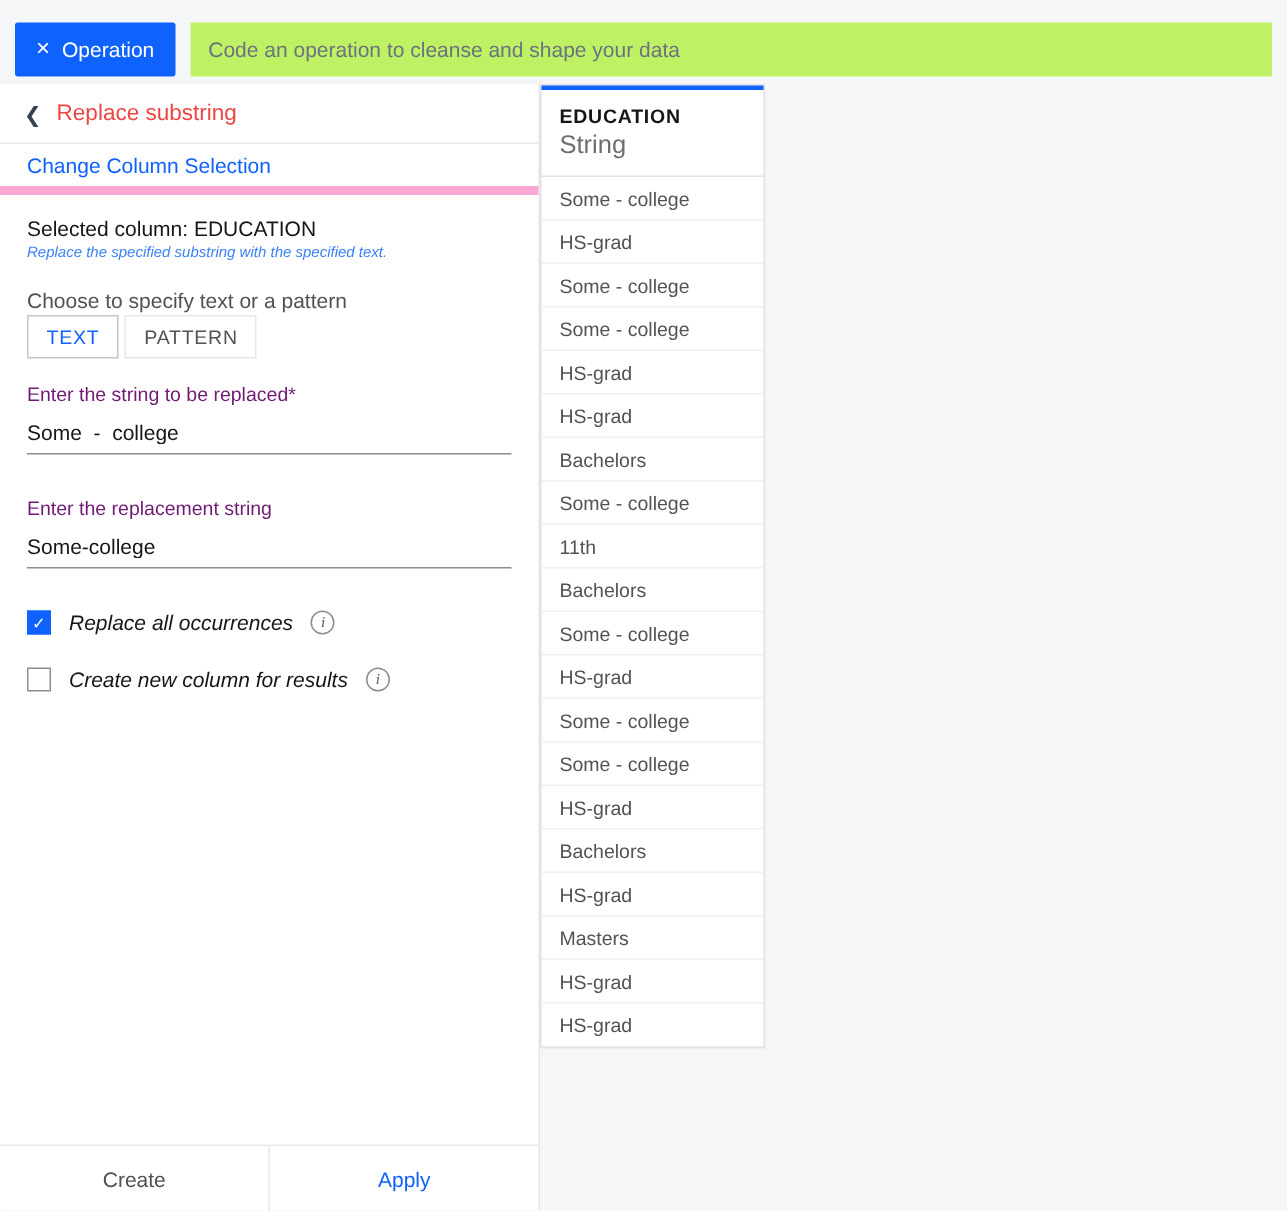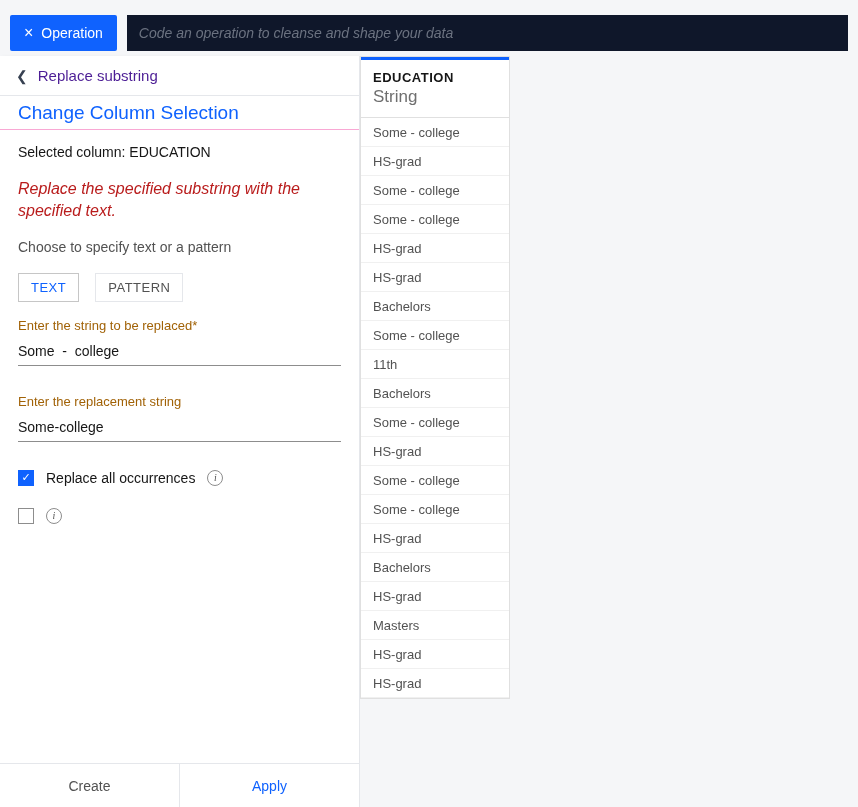--- a/index.html
+++ b/index.html
@@ -36,25 +36,24 @@
       cursor: pointer;
       gap: 8px;
     }
     .operation-pill .close-x {
       font-size: 16px;
       line-height: 1;
     }
     .code-bar {
       flex: 1;
       height: 36px;
-      background: #0f172a;
+      background: #bef264;
       display: flex;
       align-items: center;
       padding: 0 12px;
-      font-style: italic;
       color: #6b7280;
       font-size: 14px;
     }
     .main {
       display: flex;
       height: calc(807px - 56px);
     }
     .sidebar {
       width: 360px;
       background: #fff;
@@ -72,75 +71,75 @@
       border-bottom: 1px solid #e5e7eb;
     }
     .back-chevron {
       color: #374151;
       font-size: 14px;
       cursor: pointer;
       line-height: 1;
     }
     .panel-title {
       font-size: 15px;
-      color: #4c1d95;
+      color: #ef4444;
     }
     .change-selection {
       height: 34px;
       display: flex;
       align-items: center;
       padding: 0 18px;
       color: #0f62fe;
-      font-size: 19px;
-      border-bottom: 1px solid #f9a8d4;
+      font-size: 14px;
+      border-bottom: 6px solid #f9a8d4;
       cursor: pointer;
     }
     .panel-body {
       flex: 1;
       padding: 14px 18px 10px 18px;
       overflow: auto;
     }
     .sel-col {
       font-size: 14px;
       color: #161616;
-      margin-bottom: 18px;
+      margin-bottom: 2px;
     }
     .desc-italic {
-      font-size: 16px;
+      font-size: 10px;
       font-style: italic;
-      color: #b91c1c;
+      color: #3b82f6;
       margin-bottom: 16px;
       line-height: 1.4;
     }
     .choose-text {
       font-size: 14px;
       color: #525252;
-      margin-bottom: 18px;
+      margin-bottom: 2px;
     }
     .tab-group {
       display: flex;
-      gap: 16px;
+      gap: 4px;
       margin-bottom: 16px;
     }
     .tab-btn {
       font-size: 13px;
       letter-spacing: 0.5px;
       padding: 6px 12px;
       background: #fff;
       border: 1px solid #e5e7eb;
       color: #525252;
       cursor: pointer;
     }
     .tab-btn.active {
       color: #0f62fe;
       border-color: #c6c6c6;
     }
     .field-label {
       font-size: 13px;
-      color: #a16207;
+      color: #701a75;
       margin-bottom: 6px;
     }
     .text-input {
       width: 100%;
       border: none;
       border-bottom: 1px solid #8d8d8d;
       padding: 4px 0 6px 0;
       font-size: 14px;
       color: #161616;
       outline: none;
@@ -165,20 +164,21 @@
       color: #fff;
       flex-shrink: 0;
     }
     .checkbox.checked {
       background: #0f62fe;
       border-color: #0f62fe;
     }
     .check-label {
       font-size: 14px;
       color: #161616;
+      font-style: italic;
     }
     .info-icon {
       width: 16px;
       height: 16px;
       border: 1px solid #8d8d8d;
       border-radius: 50%;
       font-size: 10px;
       display: flex;
       align-items: center;
       justify-content: center;
@@ -278,20 +278,21 @@
       <input class="text-input" type="text" value="Some  -  college" style="">
       <div class="field-label">Enter the replacement string</div>
       <input class="text-input" type="text" value="Some-college" style="">
       <div class="check-row">
         <span class="checkbox checked">✓</span>
         <span class="check-label">Replace all occurrences</span>
         <span class="info-icon">i</span>
       </div>
       <div class="check-row">
         <span class="checkbox"></span>
+        <span class="check-label">Create new column for results</span>
         <span class="info-icon">i</span>
       </div>
     </div>
     <div class="footer-btns">
       <div class="footer-btn cancel">Create</div>
       <div class="footer-btn apply">Apply</div>
     </div>
   </div>
 
   <div class="data-area">

